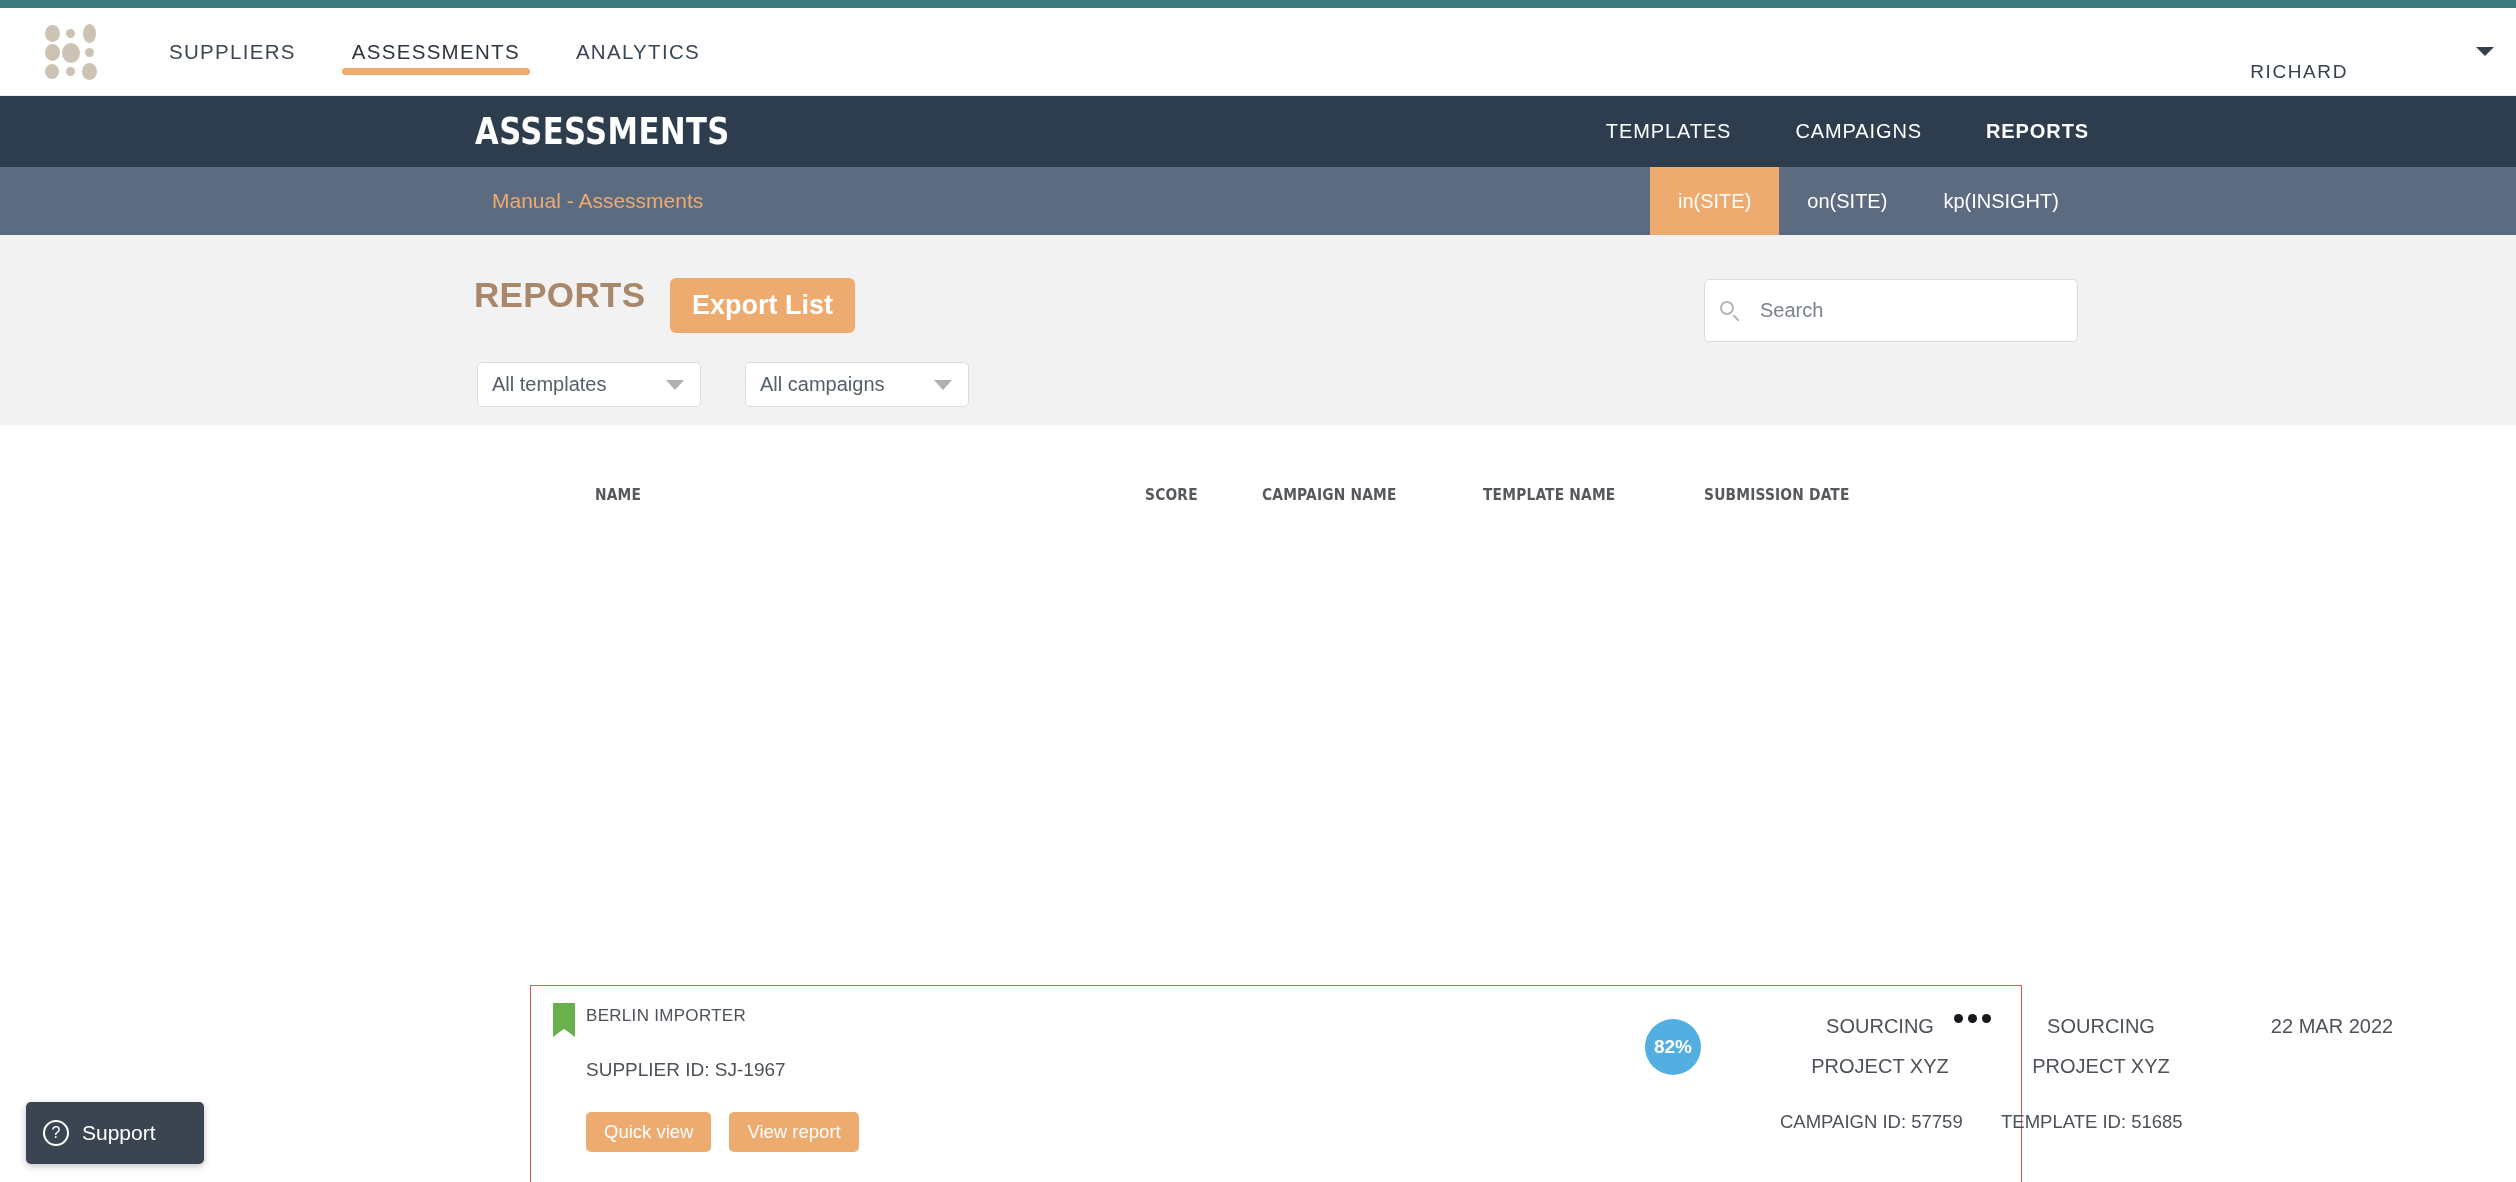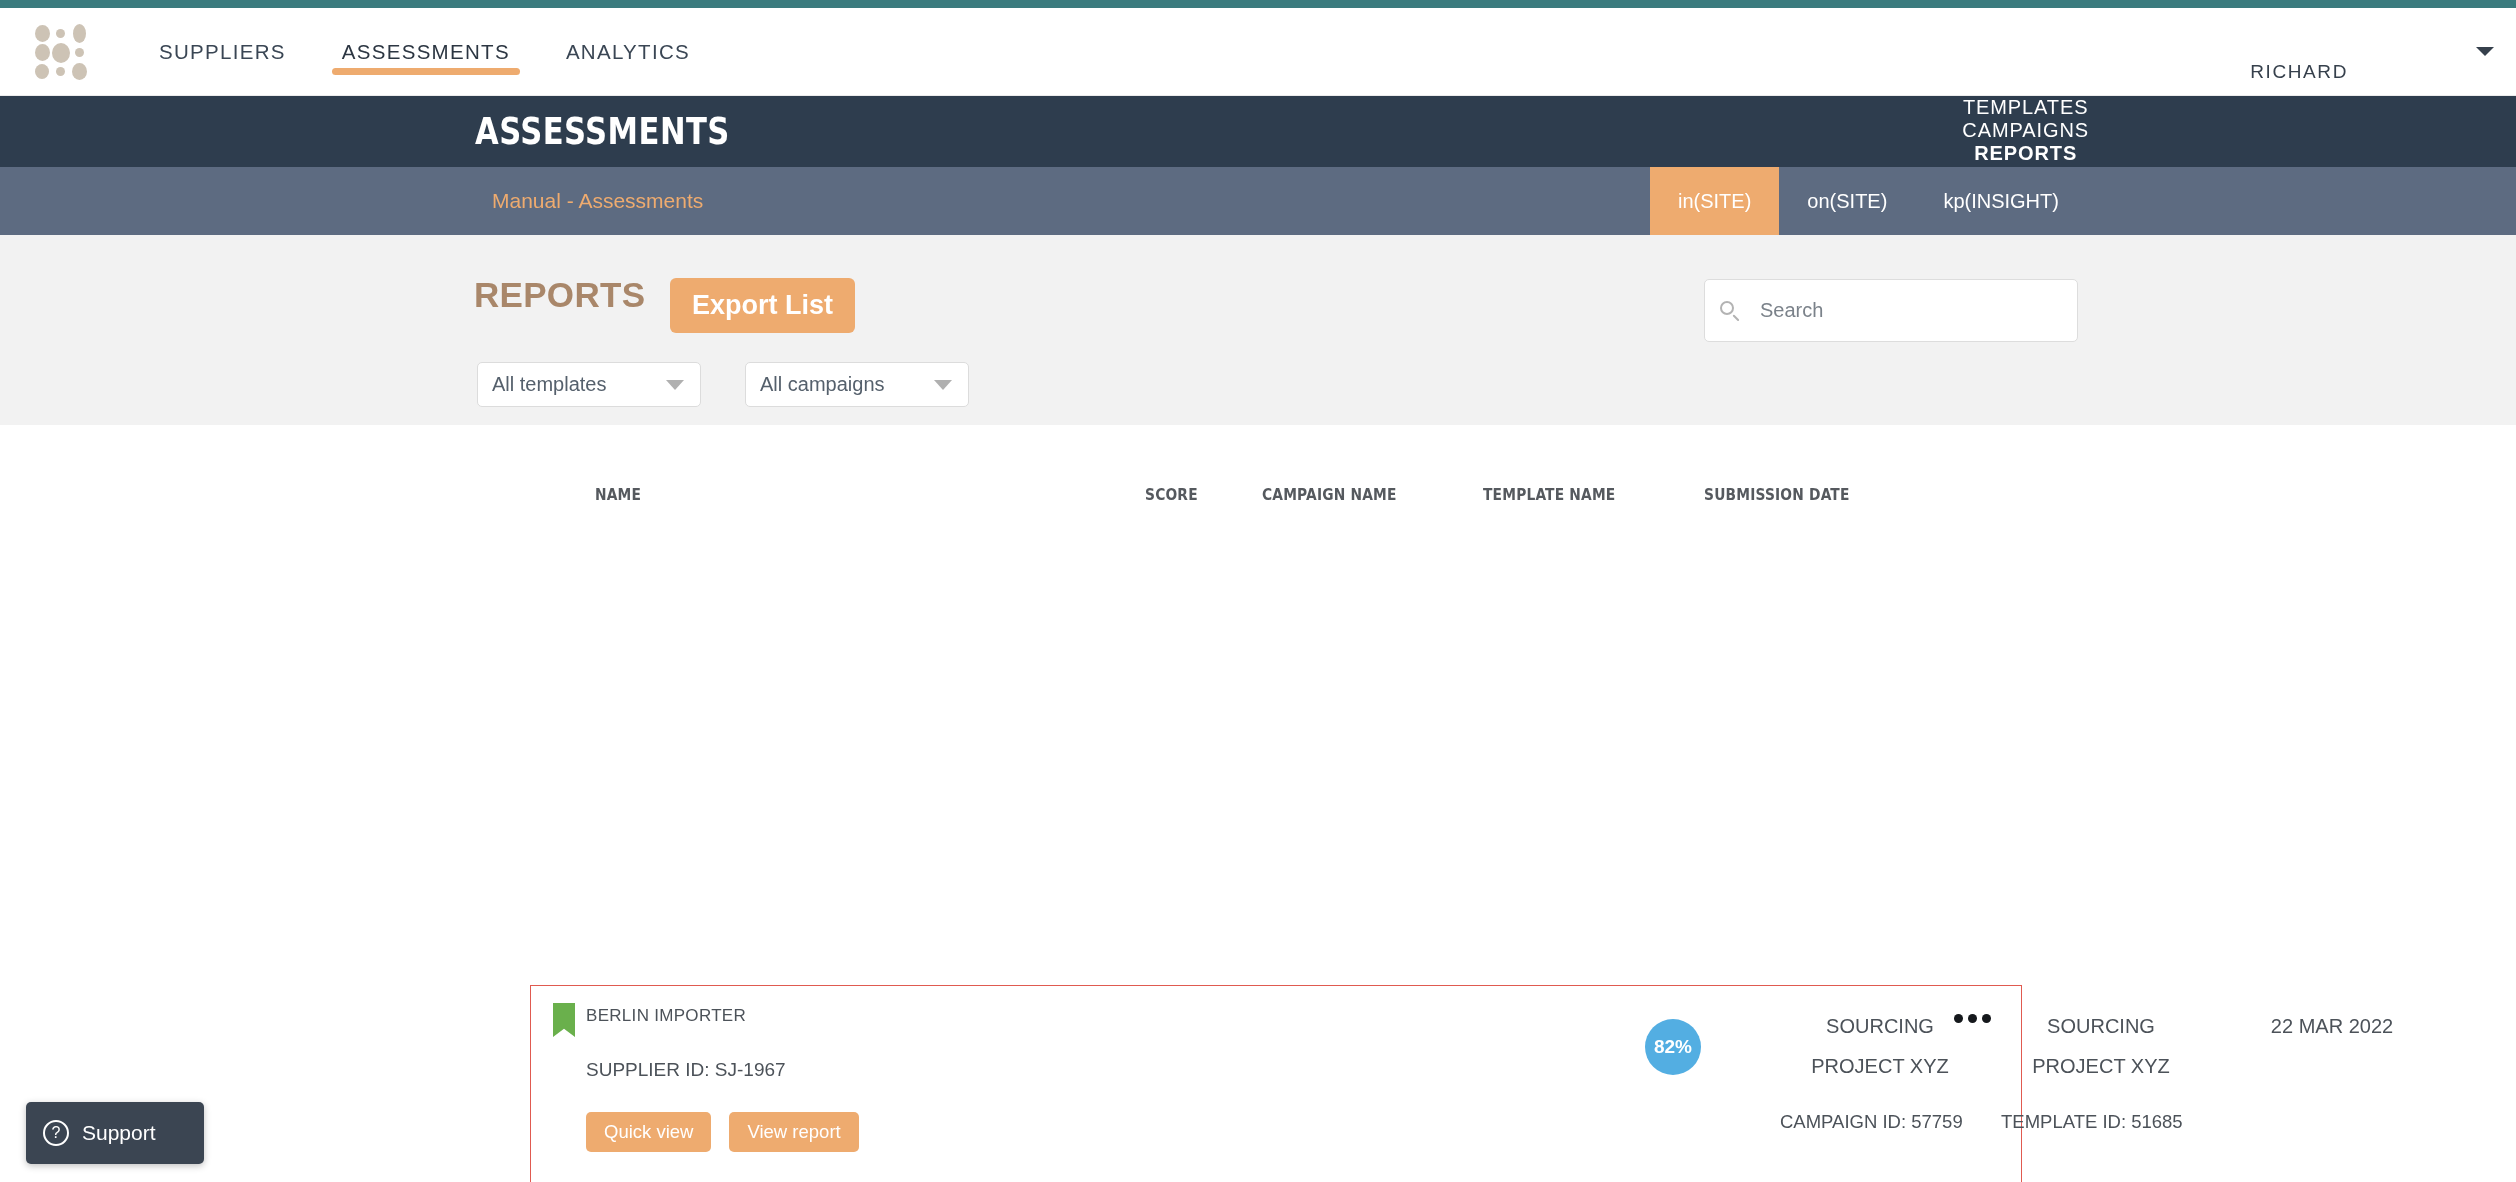--- a/index.html
+++ b/index.html
@@ -21,21 +21,21 @@
     background: #3b7b7e;
     width: 100%;
   }
 
   
   .topnav {
     height: 88px;
     background: #ffffff;
     display: flex;
     align-items: center;
-    padding-left: 30px;
+    padding-left: 40px;
     position: relative;
     border-bottom: 1px solid #ececec;
   }
   .logo {
     width: 56px; height: 56px;
     margin-left: 3px;
     margin-right: 42px;
     display: grid;
     grid-template-columns: repeat(3, 1fr);
     grid-template-rows: repeat(3, 1fr);
@@ -114,21 +114,20 @@
     font-family: "DejaVu Sans Condensed", "Liberation Sans Narrow", "Liberation Sans", sans-serif;
     transform: scaleX(0.92);
     transform-origin: left center;
   }
   .sect-tabs {
     position: absolute;
     right: 395px;
     display: flex;
     align-items: center;
     height: 100%;
-    flex-direction: column;
   }
   .sect-tab {
     font-size: 20px;
     letter-spacing: 0.9px;
     color: #ffffff;
     padding: 0 32px;
     cursor: pointer;
   }
   .sect-tab.bold { font-weight: 700; }
 

